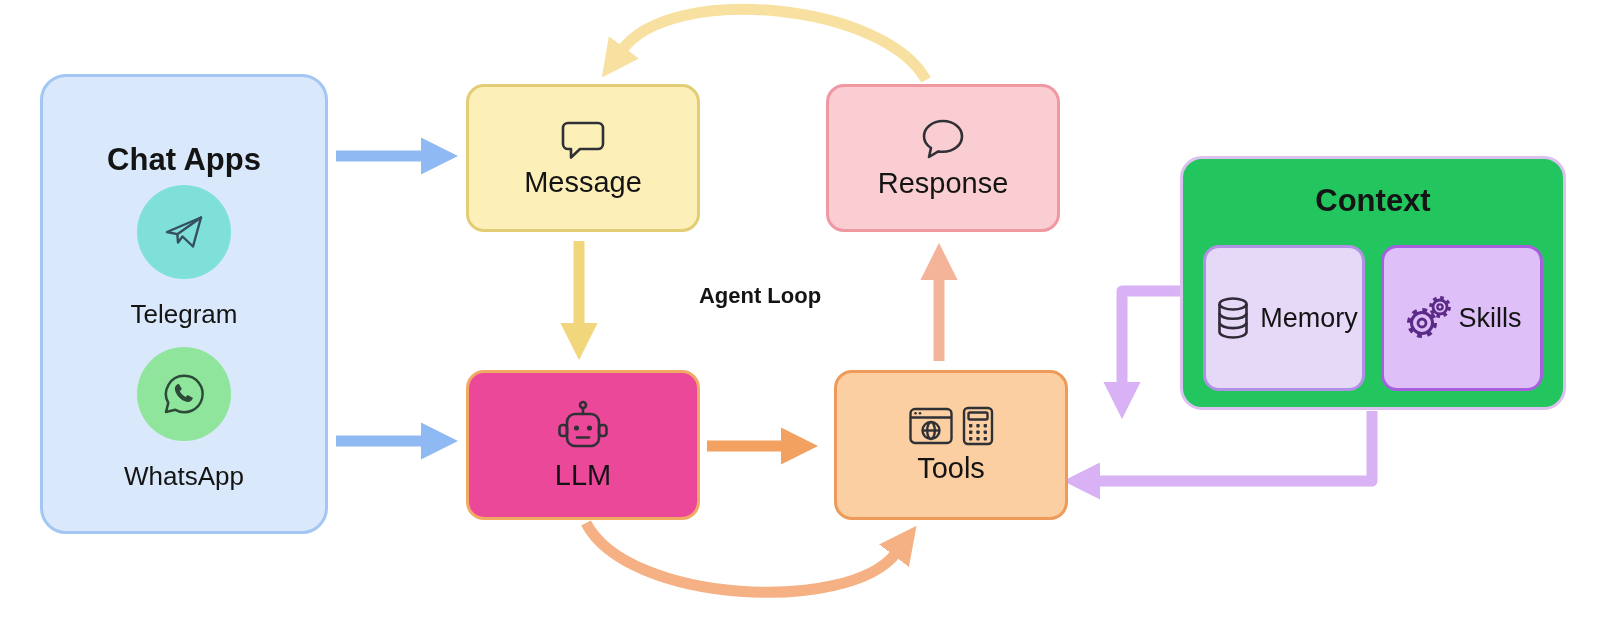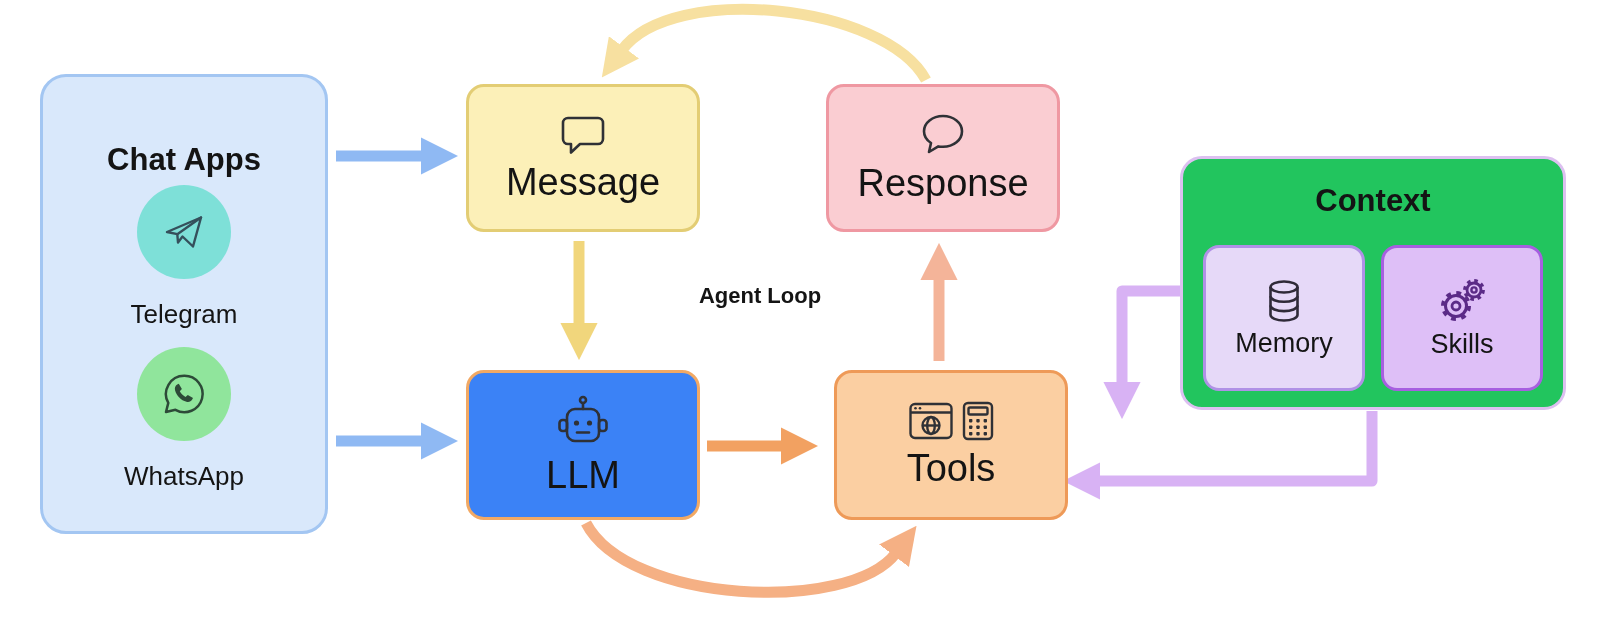--- a/index.html
+++ b/index.html
@@ -27,40 +27,40 @@
   .app-circle { position: absolute; left: 94px; width: 94px; height: 94px; border-radius: 50%;
     display: flex; align-items: center; justify-content: center; }
   .app-circle.telegram { top: 108px; background: #7ee0d8; }
   .app-circle.whatsapp { top: 270px; background: #90e59c; }
   .app-label { position: absolute; left: 0; width: 100%; text-align: center; font-size: 26px; margin-top: 12px; }
   .app-label.tg { top: 210px; }
   .app-label.wa { top: 372px; }
 
   .node {
     display: flex; flex-direction: column; align-items: center; justify-content: center;
-    gap: 6px; border-width: 3px; border-radius: 18px; font-size: 38px;
+    gap: 6px; border-width: 3px; border-radius: 18px; font-size: 29px;
   }
   .node-message  { left: 466px; top: 84px;  width: 234px; height: 148px; background: #fcf0b8; border-color: #e3cd74; }
   .node-response { left: 826px; top: 84px;  width: 234px; height: 148px; background: #facdd2; border-color: #ef98a2; }
-  .node-llm      { left: 466px; top: 370px; width: 234px; height: 150px; background: #3b82f6; border-color: #f2a964; }
+  .node-llm      { left: 466px; top: 370px; width: 234px; height: 150px; background: #ec4899; border-color: #f2a964; }
   .node-tools    { left: 826px; top: 370px; width: 234px; height: 150px; background: #fbcfa2; border-color: #ee9a58; margin-left: 8px; }
   .icon-row { display: flex; align-items: center; gap: 8px; }
 
   .loop-title { position: absolute; left: 600px; top: 283px; width: 320px; text-align: center;
     font-size: 22px; font-weight: 600; }
 
   .context {
     left: 1180px; top: 156px; width: 386px; height: 254px;
     background: #22c55e; border: 3px solid #dcc0f0; border-radius: 22px;
   }
   .context .panel-title { top: 24px; }
   .context-row { position: absolute; left: 0; top: 86px; width: 100%;
     display: flex; justify-content: center; gap: 16px; }
   .card { position: static; width: 162px; height: 146px; border-width: 3px; border-radius: 16px;
-    display: flex; flex-direction: column; align-items: center; justify-content: center; gap: 4px; font-size: 27px; }
+    display: flex; flex-direction: row; align-items: center; justify-content: center; gap: 4px; font-size: 27px; }
   .card-memory { background: #e6d9f8; border-color: #b091e6; }
   .card-skills { background: #debff7; border-color: #a75fe0; text-align: center; }
 
   .ic { display: block; }
 </style>
 </head>
 <body>
 
 <div class="canvas">
 

